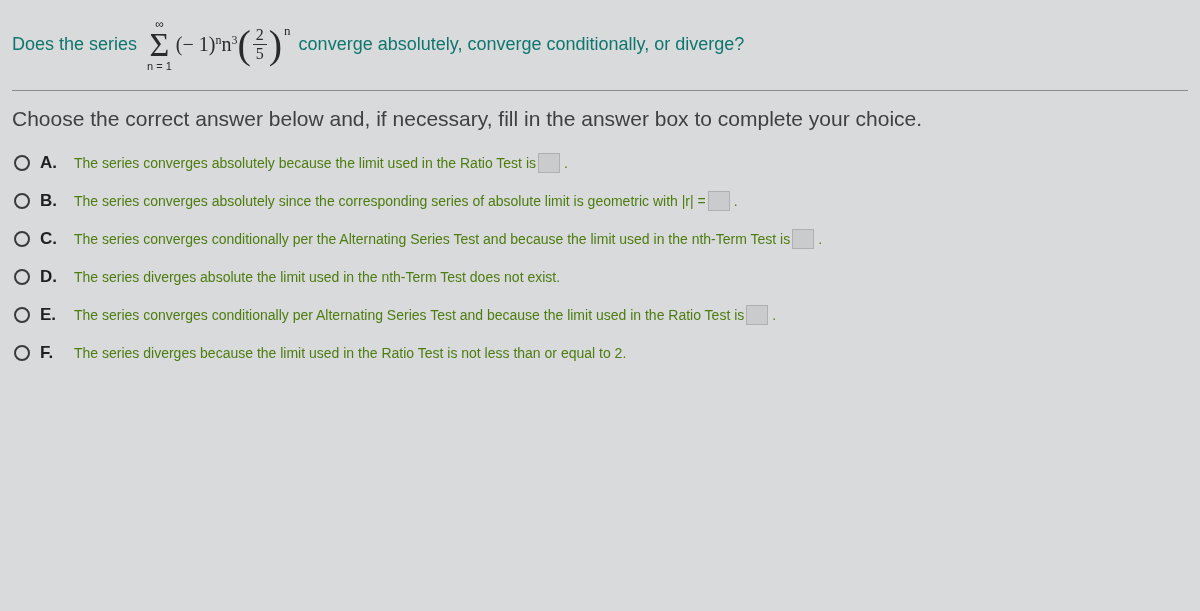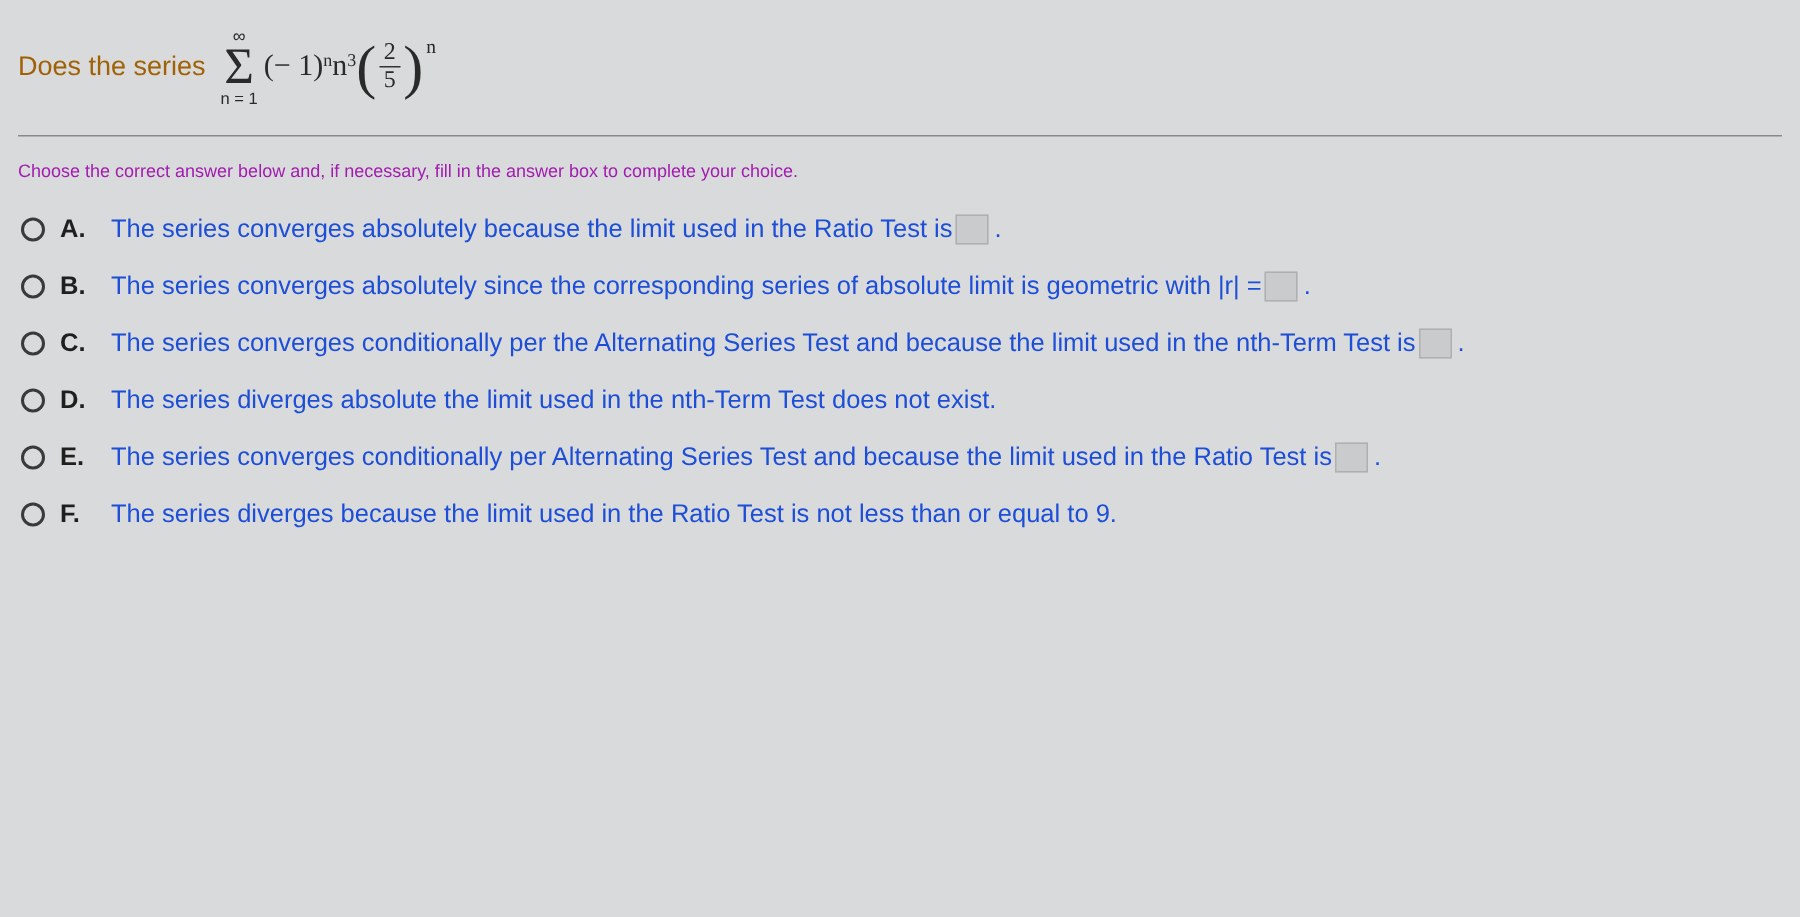--- a/index.html
+++ b/index.html
@@ -12,21 +12,21 @@
       color: #2a2a2a;
       font-size: 17px;
     }
     .question-row {
       display: flex;
       align-items: center;
       gap: 4px;
       margin-bottom: 18px;
     }
     .question-text {
-      color: #a16207;
+      color: #0f766e;
       font-size: 18px;
     }
     .math-expr {
       display: inline-flex;
       align-items: center;
       margin: 0 6px;
     }
     .sigma-block {
       display: inline-flex;
       flex-direction: column;
@@ -87,22 +87,22 @@
       position: relative;
       top: -14px;
       left: 2px;
     }
     .hr {
       border: none;
       border-top: 1px solid #8a8a8a;
       margin: 8px 0 16px 0;
     }
     .instruction {
-      font-size: 12px;
-      color: #a21caf;
+      font-size: 21px;
+      color: #404040;
       margin-bottom: 22px;
     }
     .options {
       display: flex;
       flex-direction: column;
       gap: 18px;
       padding-left: 2px;
     }
     .option-row {
       display: flex;
@@ -117,22 +117,22 @@
       flex-shrink: 0;
       background: #d8dadb;
     }
     .opt-label {
       font-weight: bold;
       color: #1f1f1f;
       margin-right: 4px;
       width: 20px;
     }
     .opt-text {
-      color: #1d4ed8;
-      font-size: 17px;
+      color: #4d7c0f;
+      font-size: 14px;
       display: inline-flex;
       align-items: center;
       flex-wrap: wrap;
     }
     .answer-box {
       display: inline-block;
       width: 22px;
       height: 20px;
       background: #c9cbcc;
       border: 1px solid #aeb0b1;
@@ -165,20 +165,21 @@
         <span class="frac">
           <span class="frac-num">2</span>
           <span class="frac-den">5</span>
         </span>
         <span class="big-paren">)</span>
       </span>
       <span class="outer-sup">n</span>
     </span>
   </span>
 
+  <span class="question-text">converge absolutely, converge conditionally, or diverge?</span>
 </div>
 
 <hr class="hr">
 
 <div class="instruction">Choose the correct answer below and, if necessary, fill in the answer box to complete your choice.</div>
 
 <div class="options">
 
   <div class="option-row">
     <span class="radio"></span>
@@ -225,17 +226,17 @@
       <span>The series converges conditionally per Alternating Series Test and because the limit used in the Ratio Test is </span>
       <span class="answer-box"></span>
       <span class="period">.</span>
     </span>
   </div>
 
   <div class="option-row">
     <span class="radio"></span>
     <span class="opt-label">F.</span>
     <span class="opt-text">
-      <span>The series diverges because the limit used in the Ratio Test is not less than or equal to 9.</span>
+      <span>The series diverges because the limit used in the Ratio Test is not less than or equal to 2.</span>
     </span>
   </div>
 
 </div>
 
 </body></html>

